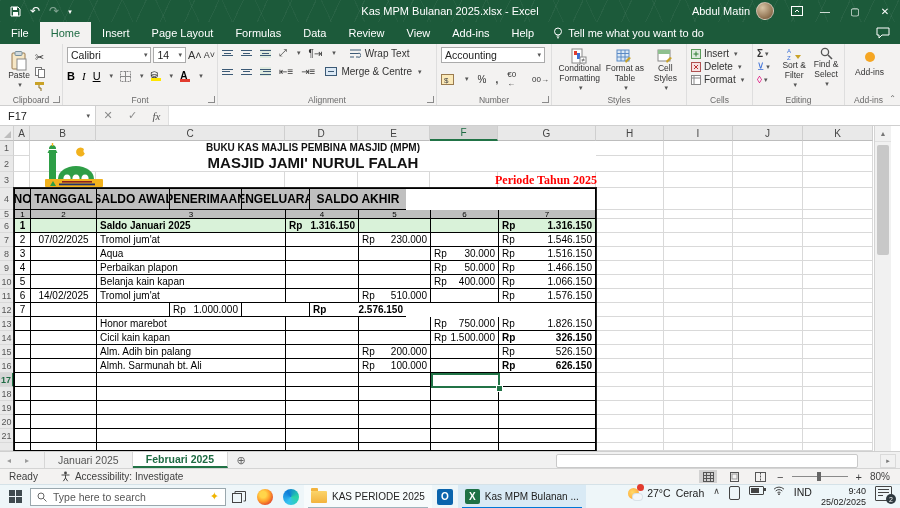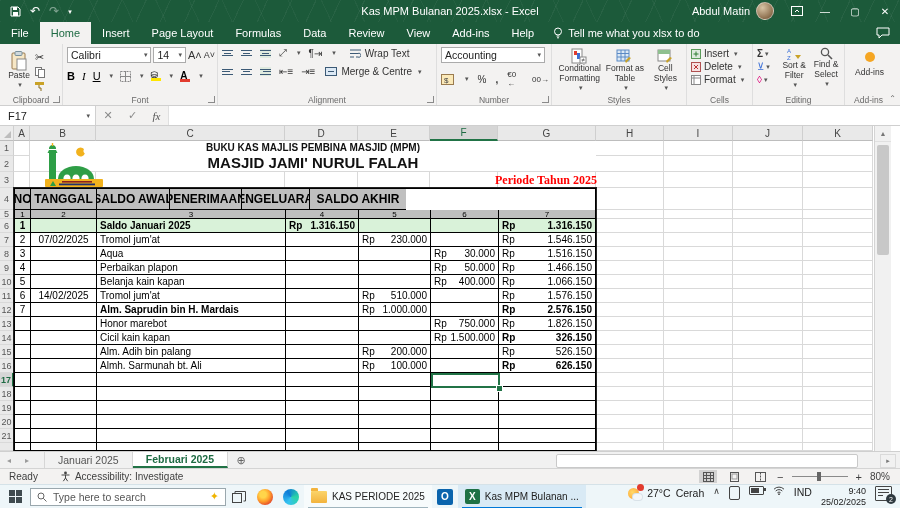--- a/index.html
+++ b/index.html
@@ -179,21 +179,21 @@
         <div class="ribtab">Review</div>
         <div class="ribtab">View</div>
         <div class="ribtab">Add-ins</div>
         <div class="ribtab">Help</div>
       </div>
     <div class="tellme">
       <svg width="10" height="12" viewBox="0 0 10 12">
           <circle cx="5" cy="4.5" r="3.5" fill="none" stroke="#fff"></circle>
           <path d="M3.5 9h3M4 10.8h2" stroke="#fff"></path>
         </svg>
-      <span>Tell me what you xlsx to do</span>
+      <span>Tell me what you want to do</span>
     </div>
     <div class="tabs-right">
       <svg width="14" height="12" viewBox="0 0 14 12">
           <path d="M1 1h12v7H6l-3 3V8H1z" fill="none" stroke="#fff"></path>
         </svg>
     </div>
   </div>
 
   <div class="abs ribbon">
 
@@ -926,21 +926,20 @@
             </div>
             <div class="tc acc" style="width: 68px; height: 14px;"></div>
             <div class="tc acc" style="width: 96px; height: 14px;">
               <div>Rp</div>
               <div>1.576.150</div>
             </div>
           </div>
           <div class="trow" style="height: 14px;">
             <div class="tc cen" style="width: 16px; height: 14px;">7</div>
             <div class="tc cen" style="width: 66px; height: 14px;"></div>
-            <div class="tc txt bl" style="width: 189px; height: 14px;">Alm. Saprudin bin H. Mardais</div>
             <div class="tc acc" style="width: 73px; height: 14px;"></div>
             <div class="tc acc" style="width: 72px; height: 14px;">
               <div>Rp</div>
               <div>1.000.000</div>
             </div>
             <div class="tc acc" style="width: 68px; height: 14px;"></div>
             <div class="tc acc bl" style="width: 96px; height: 14px;">
               <div>Rp</div>
               <div>2.576.150</div>
             </div>

